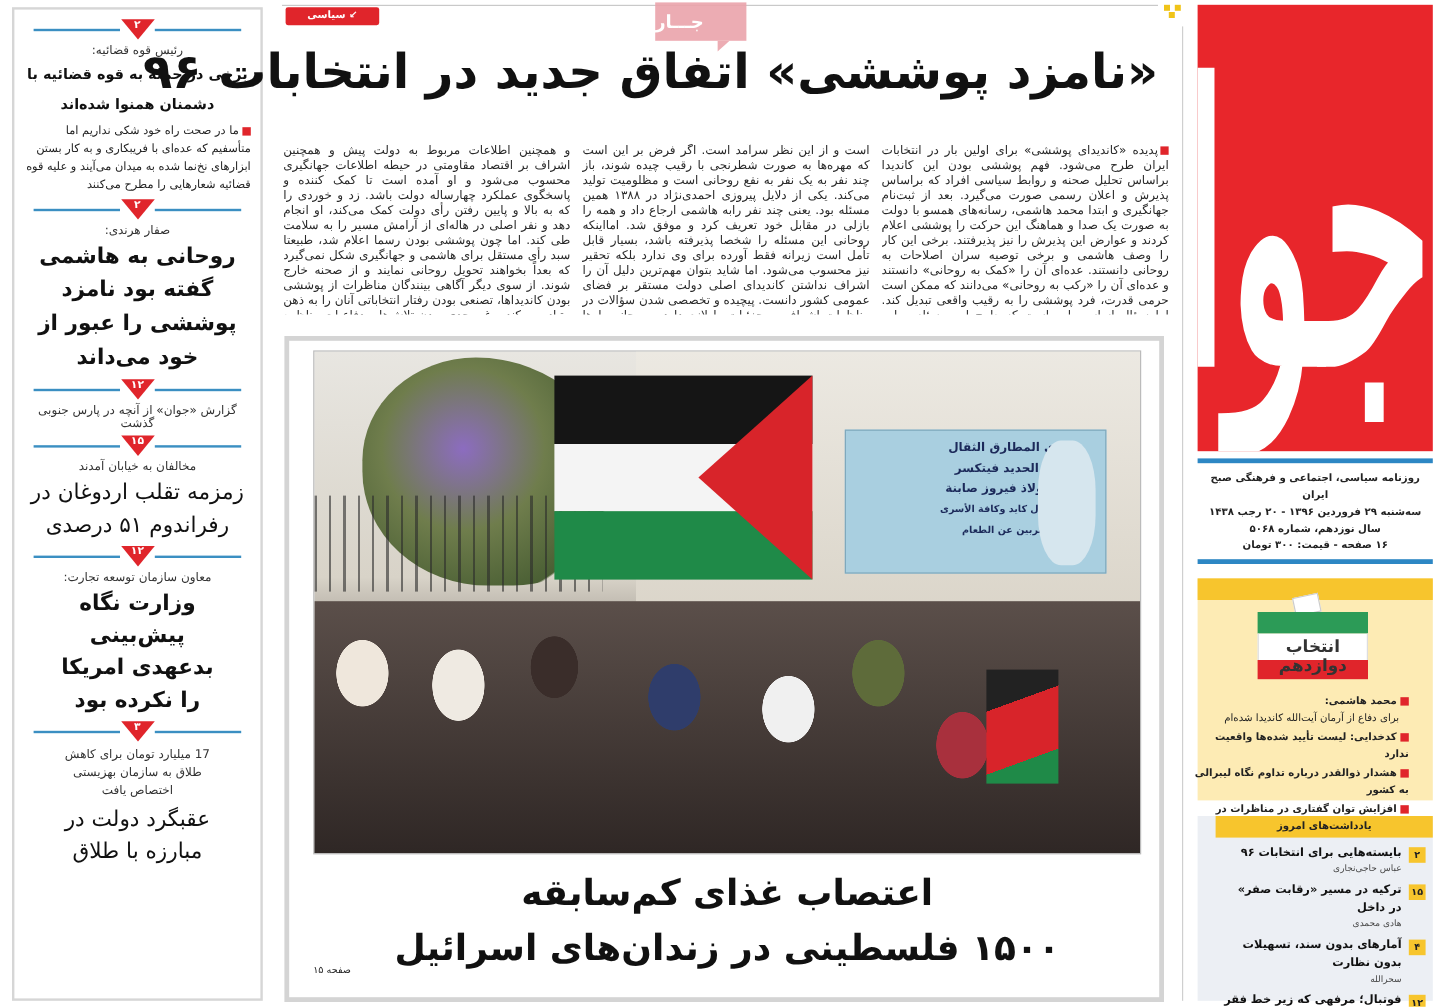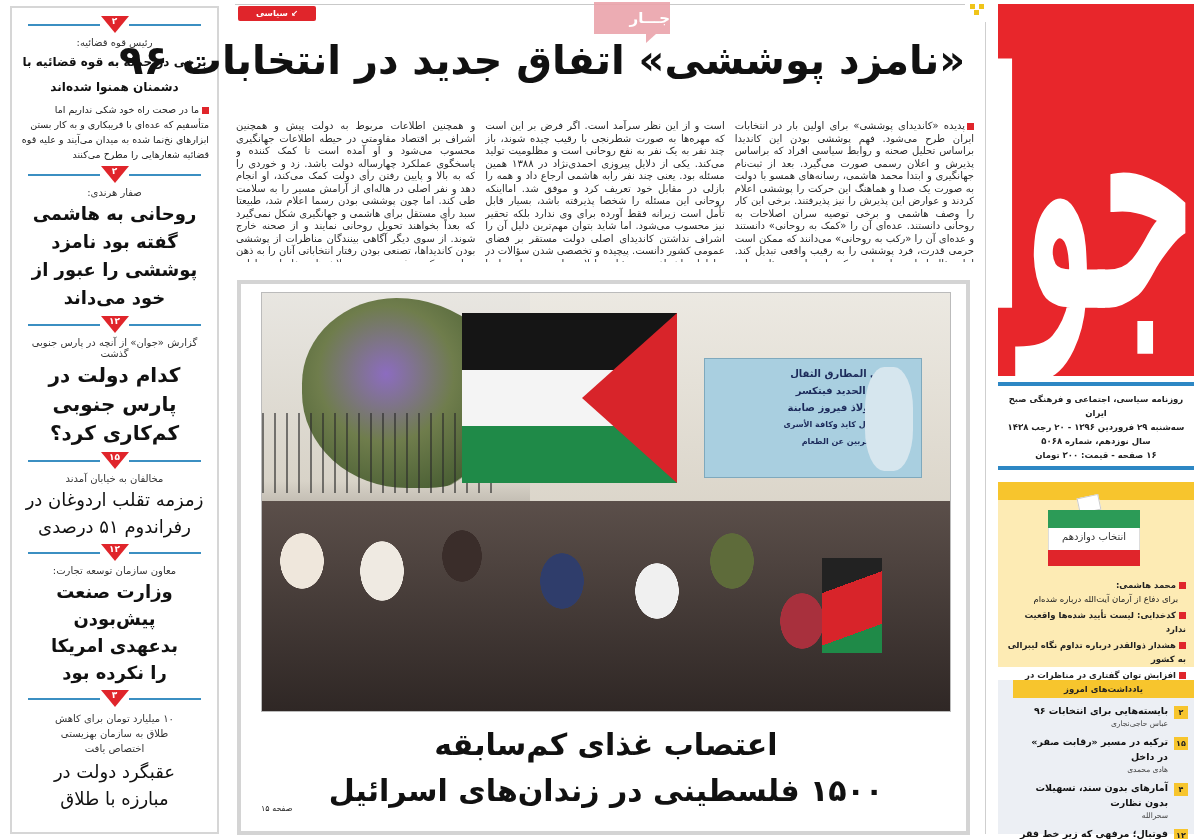--- a/index.html
+++ b/index.html
@@ -34,21 +34,21 @@
 
   
   .top-rule { position: absolute; left: 235px; top: 4px; width: 730px; height: 1px; background: #c9c9c9; }
   .section-tag {
     position: absolute; left: 238px; top: 6px; width: 78px; height: 15px;
     background: #e0252b; color: #fff; font-size: 8.5px; font-weight: bold;
     border-radius: 2px; text-align: center; line-height: 15px;
   }
   .jar-stamp {
     position: absolute; left: 546px; top: 2px; width: 76px; height: 32px;
-    background: #eba4ab; color: #fff; font-size: 15px; font-weight: bold; text-align: right; line-height: 32px; opacity: 0.9; margin-left: 48px;
+    background: #eba4ab; color: #fff; font-size: 15px; font-weight: bold; text-align: left; line-height: 32px; opacity: 0.9;
   }
   .jar-stamp:after {
     content: ""; position: absolute; right: 14px; bottom: -9px; width: 0; height: 0;
     border-top: 9px solid #eba4ab; border-right: 10px solid transparent;
   }
   .main-headline {
     position: absolute; left: 240px; top: 30px; width: 725px; text-align: center;
     font-size: 40px; font-weight: bold; color: #111; line-height: 60px; letter-spacing: -1px; white-space: nowrap;
   }
   .body-cols {
@@ -118,22 +118,22 @@
 
   .election-box {
     position: absolute; left: 998px; top: 482px; width: 196px; height: 185px;
     background: #fdebb4; border-top: 18px solid #f7c52d;
   }
   .ballot { position: absolute; left: 36px; top: -4px; width: 120px; height: 75px; direction: ltr; }
   .ballot .paper { position: absolute; left: 44px; top: 0; width: 22px; height: 16px; background: #fff; border: 1px solid #ccc; transform: rotate(-12deg); }
   .ballot .green { position: absolute; left: 14px; top: 14px; width: 92px; height: 18px; background: #2c9b57; }
   .ballot .white { position: absolute; left: 14px; top: 32px; width: 92px; height: 22px; background: #ffffff; border-left: 1px solid #ddd; border-right: 1px solid #ddd; }
   .ballot .red { position: absolute; left: 14px; top: 54px; width: 92px; height: 16px; background: #e0252b; }
-  .ballot .label { position: absolute; left: 14px; top: 35px; width: 92px; text-align: center; font-size: 10px; font-weight: normal; color: #333; direction: rtl; }
-  .election-items { position: absolute; right: 8px; top: 78px; width: 180px; font-size: 8.5px; line-height: 14px; font-weight: bold; color: #222; text-align: right; list-style: none; }
+  .ballot .label { position: absolute; left: 14px; top: 35px; width: 92px; text-align: center; font-size: 14px; font-weight: bold; color: #333; direction: rtl; }
+  .election-items { position: absolute; right: 20px; top: 78px; width: 180px; font-size: 8.5px; line-height: 14px; font-weight: bold; color: #222; text-align: right; list-style: none; }
   .election-items li { margin-bottom: 2px; }
   .election-items .sq { display: inline-block; width: 7px; height: 7px; background: #e0252b; margin-left: 3px; vertical-align: middle; }
   .election-items .indent { display: block; padding-right: 8px; font-weight: normal; }
   .election-items .pages { display: block; }
 
   .notes-box {
     position: absolute; left: 998px; top: 680px; width: 196px; height: 154px; background: #eceff4; padding-left: 15px;
   }
   .notes-header { height: 18px; background: #f7c52d; text-align: center; font-size: 8.5px; font-weight: bold; line-height: 18px; color: #222; }
   .notes-list { list-style: none; padding: 5px 6px 0 6px; }
@@ -169,47 +169,46 @@
   <div class="kicker">صفار هرندی:</div>
   <div class="headline-sm" style="font-size:18px;line-height:28px">روحانی به هاشمی گفته بود نامزد پوششی را عبور از خود می‌داند</div>
 
   <div class="divider">
     <span class="line-l"></span>
       <span class="line-r"></span>
     <span class="tri"></span>
     <span class="num">۱۲</span>
   </div>
   <div class="kicker">گزارش «جوان» از آنچه در پارس جنوبی گذشت</div>
-  <div class="headline-sm" style="font-size:20px;line-height:29px;padding:0 18px">کدام دولت در پارس جنوبی کم‌کاری کرد؟</div>
 
   <div class="divider">
     <span class="line-l"></span>
       <span class="line-r"></span>
     <span class="tri"></span>
     <span class="num">۱۵</span>
   </div>
   <div class="kicker">مخالفان به خیابان آمدند</div>
   <div class="headline-sm" style="font-size:18px;line-height:27px;font-weight:normal">زمزمه تقلب اردوغان در رفراندوم ۵۱ درصدی</div>
 
   <div class="divider">
     <span class="line-l"></span>
       <span class="line-r"></span>
     <span class="tri"></span>
     <span class="num">۱۲</span>
   </div>
   <div class="kicker">معاون سازمان توسعه تجارت:</div>
-  <div class="headline-sm" style="font-size:18px;line-height:27px;padding:0 20px">وزارت صنعت پیش‌بودن بدعهدی امریکا را نکرده بود</div>
+  <div class="headline-sm" style="font-size:18px;line-height:27px;padding:0 20px">وزارت نگاه پیش‌بینی بدعهدی امریکا را نکرده بود</div>
 
   <div class="divider">
     <span class="line-l"></span>
       <span class="line-r"></span>
     <span class="tri"></span>
     <span class="num">۳</span>
   </div>
-  <div class="kicker" style="padding:0 25px;line-height:15px">۱۰ میلیارد تومان برای کاهش طلاق به سازمان بهزیستی اختصاص یافت</div>
+  <div class="kicker" style="padding:0 25px;line-height:15px">17 میلیارد تومان برای کاهش طلاق به سازمان بهزیستی اختصاص یافت</div>
   <div class="headline-sm" style="font-size:18px;line-height:27px;font-weight:normal;padding:0 25px">عقبگرد دولت در مبارزه با طلاق</div>
 </div>
 
 <div class="top-rule"></div>
 <div class="section-tag">
   <span>↙</span>
   <span>سیاسی</span>
 </div>
 <div class="jar-stamp">جـــار</div>
 
@@ -271,21 +270,21 @@
 
 <div class="election-box">
   <div class="ballot">
     <div class="paper"></div>
     <div class="green"></div>
     <div class="white"></div>
     <div class="red"></div>
     <div class="label">انتخاب دوازدهم</div>
   </div>
   <ul class="election-items">
-    <li><span class="sq"></span><span>محمد هاشمی:</span><span class="indent">برای دفاع از آرمان آیت‌الله درباره شده‌ام</span></li>
+    <li><span class="sq"></span><span>محمد هاشمی:</span><span class="indent">برای دفاع از آرمان آیت‌الله کاندیدا شده‌ام</span></li>
     <li><span class="sq"></span><span>کدخدایی: لیست تأیید شده‌ها واقعیت ندارد</span></li>
     <li><span class="sq"></span><span>هشدار ذوالقدر درباره تداوم نگاه لیبرالی به کشور</span></li>
     <li><span class="sq"></span><span>افزایش توان گفتاری در مناظرات در غیاب کارنامه</span><span class="pages">صفحات ۲ و ۵</span></li>
   </ul>
 </div>
 
 <div class="notes-box">
   <div class="notes-header">یادداشت‌های امروز</div>
   <ul class="notes-list">
     <li>

